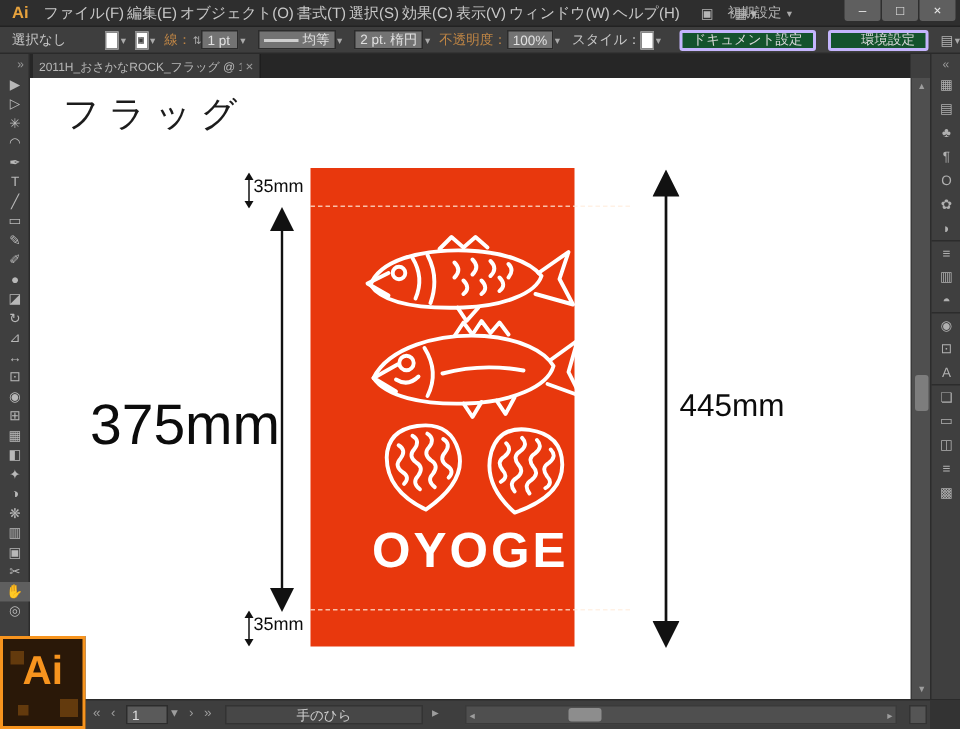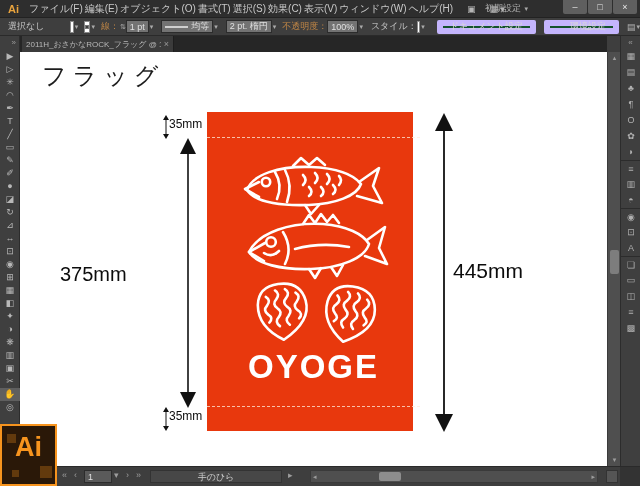--- a/index.html
+++ b/index.html
@@ -24,21 +24,21 @@
                 background:#3e3e3e; border-bottom:1px solid #2a2a2a;
                 display:flex; align-items:center; font-size:9px; }
   .cb-label { color:#c8c8c8; white-space:nowrap; }
   .cb-label.tan { color:#c08645; }
   .swatch { width:12px; height:12px; background:#ffffff; border:1px solid #888; }
   .swatch.stroke { background:#fff; box-shadow:inset 0 0 0 3px #fff, inset 0 0 0 4px #777; }
   .swatch.stroke i { display:block; width:4px; height:4px; margin:3px auto; background:#3e3e3e; border:1px solid #777; }
   .dd { font-size:7px; color:#aaa; margin-left:1px; }
   .field { background:#737373; border:1px solid #2c2c2c; color:#e0e0e0; height:13px;
            display:flex; align-items:center; padding:0 3px; white-space:nowrap; }
-  .cb-btn { border:6px solid #c4b5fd; background:#14532d; color:#d8d8d8; border-radius:2px;
+  .cb-btn { border:2px solid #c4b5fd; background:#14532d; color:#d8d8d8; border-radius:2px;
             height:14px; padding:0 7px; display:flex; align-items:center; white-space:nowrap; }
   .profile-line { display:inline-block; width:24px; height:2px; background:#cfcfcf; margin-right:3px; }
 
   
   .tabbar { position:absolute; left:20px; top:36px; width:587px; height:16px; background:#262626; }
   .doc-tab { position:absolute; left:2px; top:0; height:16px; width:152px; background:#3b3b3b;
              border-right:1px solid #1e1e1e; display:flex; align-items:center; padding:0 4px; }
   .doc-tab .title { font-size:8px; color:#b8b8b8; white-space:nowrap; overflow:hidden; flex:1; }
   .doc-tab .close { font-size:9px; color:#999; margin-left:3px; }
 
@@ -62,29 +62,29 @@
              border-left:1px solid #3a3a3a; }
   .vscroll .arr { position:absolute; left:0; width:13px; height:12px; font-size:6px; color:#9d9d9d;
                   text-align:center; line-height:12px; }
   .vscroll .arr.up { top:0; } .vscroll .arr.down { bottom:0; }
   .vscroll .thumb { position:absolute; left:2px; top:198px; width:9px; height:24px; background:#7d7d7d; border-radius:2px; }
 
   
   .canvas { position:absolute; left:20px; top:52px; width:587px; height:414px; background:#ffffff; overflow:hidden; }
   .page-title { position:absolute; left:22px; top:8px; font-family:"Liberation Serif", serif;
                 font-size:24px; letter-spacing:6px; color:#1c1c1c; }
-  .flag { position:absolute; left:187px; top:60px; width:206px; height:319px; background:#E8380D; }
+  .flag { position:absolute; left:187px; top:60px; width:176px; height:319px; background:#E8380D; }
   .flag .dash { position:absolute; left:0; width:213px; border-top:1px dashed rgba(255,236,220,0.75); }
   .flag .dash.top { top:25px; } .flag .dash.bottom { top:294px; }
   .flag svg { position:absolute; left:0; top:0; }
   .flag .logo { position:absolute; left:0; top:236px; width:213px; text-align:center;
                 color:#ffffff; font-size:33px; font-weight:bold; letter-spacing:2px;
                 font-family:"Liberation Sans", sans-serif; }
   .dim-label { position:absolute; color:#0c0c0c; font-family:"Liberation Sans", sans-serif; }
-  .lbl-375 { left:40px; top:211px; font-size:20px;text-align:right; }
+  .lbl-375 { left:40px; top:211px; font-size:38px;text-align:right; }
   .lbl-445 { left:433px; top:207px; font-size:21px; }
   .lbl-35t { left:149px; top:65px; font-size:12px; }
   .lbl-35b { left:149px; top:357px; font-size:12px; }
   .dim-arrow { position:absolute; }
 
   
   .statusbar { position:absolute; left:0; bottom:0; width:640px; height:20px; background:#3e3e3e;
                border-top:1px solid #2a2a2a; font-size:9px; }
   .sb-item { position:absolute; top:3px; color:#9d9d9d; }
   .sb-field { background:#5a5a5a; border:1px solid #2c2c2c; color:#e0e0e0; height:13px;

